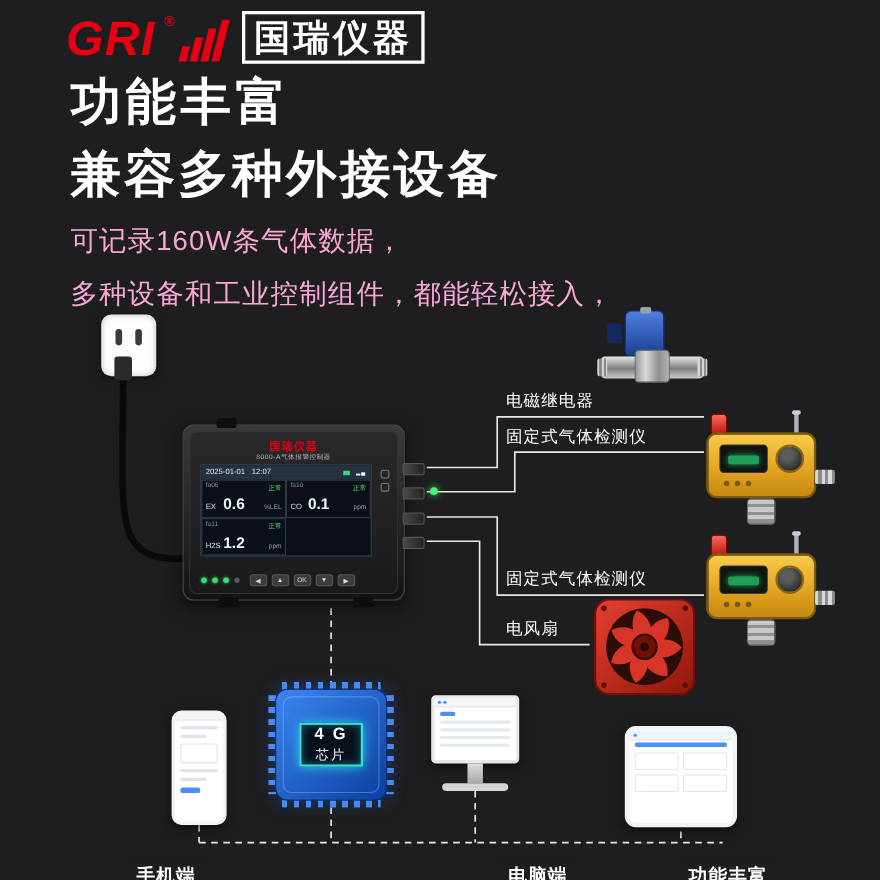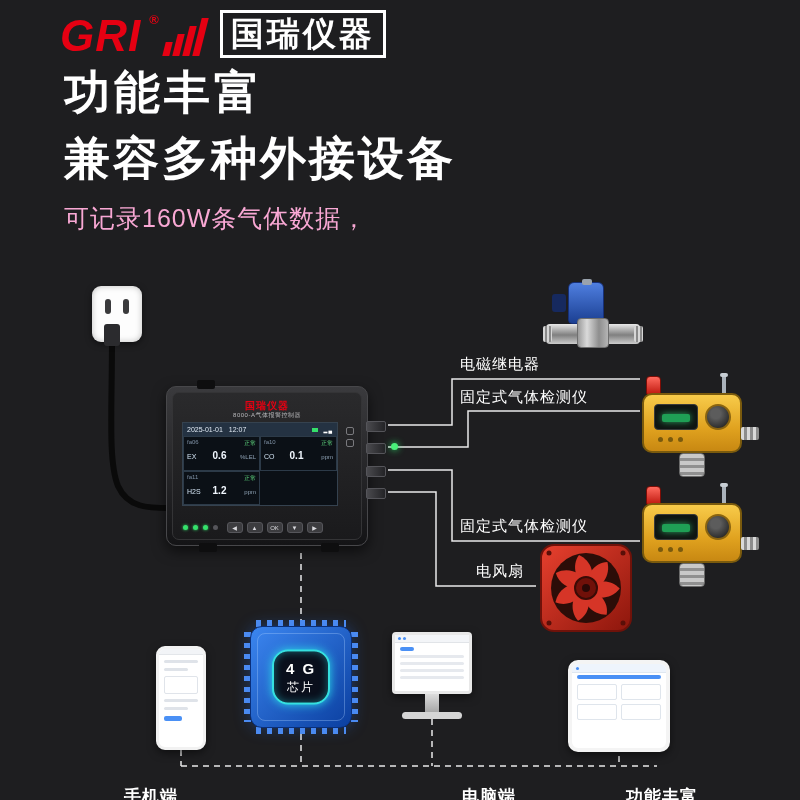--- a/index.html
+++ b/index.html
@@ -46,39 +46,39 @@
   .statusbar{display:flex;align-items:center;gap:6px;height:13px;background:#243242;padding:0 4px;font-size:7px;color:#dfe8f2}
   .sb-spacer{flex:1}
   .sb-chip{width:6px;height:4px;background:#35e06b}
   .sb-sig{font-size:5px;color:#fff;letter-spacing:1px}
   .cells{position:absolute;left:0;right:0;top:13px;bottom:0;display:grid;grid-template-columns:1fr 1fr;grid-template-rows:1fr 1fr}
   .cell{border:1px solid #2c3a48;padding:2px 3px;position:relative}
   .cell .hd{display:flex;justify-content:space-between;font-size:6px;color:#7d8fa3}
   .cell .hd .st{color:#5fd67e}
   .cell .main{display:flex;align-items:baseline;margin-top:2px}
   .cell .gas{font-size:7px;color:#cfe0f0;min-width:16px}
-  .cell .val{flex:1;text-align:center;font-size:10px;font-weight:700;color:#f2f8ff}
+  .cell .val{flex:1;text-align:left;font-size:14px;font-weight:700;color:#f2f8ff}
   .cell .unit{font-size:6px;color:#8fa2b5;min-width:20px;text-align:right}
   .mini-port{position:absolute;right:7px;width:8px;height:8px;border:1px solid #7a7a7e;border-radius:2px}
   .mini-port.p1{top:34px}.mini-port.p2{top:46px}
   .leds{position:absolute;left:10px;bottom:9px;display:flex;gap:5px}
   .led{width:5px;height:5px;border-radius:50%}
   .led.g{background:#35e06b;box-shadow:0 0 3px #35e06b}.led.o{background:#55555a}
   .keys{position:absolute;left:54%;bottom:6px;transform:translateX(-50%);display:flex;gap:4px}
   .key{width:16px;height:11px;background:#3c3c3f;border:1px solid #56565b;border-radius:3px;
        color:#d8d8dc;font-size:6px;display:flex;align-items:center;justify-content:center}
   .gland{position:absolute;right:-19px;width:20px;height:11px;border:1px solid #55555a;border-radius:2px;
          background:linear-gradient(90deg,#4a4a4e,#232326)}
   .gland.g1{top:34px}.gland.g2{top:56px}.gland.g3{top:79px}.gland.g4{top:101px}
   .green-dot{position:absolute;right:-31px;top:56px;width:7px;height:7px;border-radius:50%;
              background:#49f07a;box-shadow:0 0 7px #2ee56a}
 
   
   .plabel{position:absolute;font-size:15px;font-weight:400;color:#fff;letter-spacing:1px;z-index:3}
-  .pl1{left:460px;top:355px}.pl2{left:460px;top:388px}.pl3{left:460px;top:517px}.pl4{left:476px;top:562px}
+  .pl1{left:460px;top:355px}.pl2{left:460px;top:388px}.pl3{left:460px;top:517px}.pl4{left:460px;top:562px}
 
   
   .valve{position:absolute;left:546px;top:282px;width:94px;height:70px;z-index:2}
   .v-junction{position:absolute;left:6px;top:12px;width:14px;height:18px;background:#16295e;border-radius:3px}
   .v-coil{position:absolute;left:22px;top:0;width:36px;height:42px;border:1px solid #16307a;border-radius:6px 6px 4px 4px;
           background:linear-gradient(180deg,#4f7fe0,#1b3f92)}
   .v-coil:before{content:"";position:absolute;left:13px;top:-4px;width:10px;height:6px;background:#9aa3ad;border-radius:2px}
   .v-body{position:absolute;left:0;top:42px;width:94px;height:20px;border-radius:4px;
           background:linear-gradient(180deg,#e8e8e8,#808080 55%,#cccccc)}
   .v-body:before,.v-body:after{content:"";position:absolute;top:2px;width:9px;height:16px;border-radius:2px;
@@ -115,22 +115,22 @@
   .chip{position:absolute;left:244px;top:620px;width:114px;height:114px;z-index:2}
   .pins{position:absolute;background:repeating-linear-gradient(90deg,#4f8df0 0 5px,transparent 5px 11px)}
   .pins.top{left:12px;right:12px;top:0;height:7px}
   .pins.bottom{left:12px;right:12px;bottom:0;height:7px}
   .pins.left,.pins.right{background:repeating-linear-gradient(180deg,#4f8df0 0 5px,transparent 5px 11px)}
   .pins.left{top:12px;bottom:12px;left:0;width:7px}
   .pins.right{top:12px;bottom:12px;right:0;width:7px}
   .chip-body{position:absolute;inset:6px;border-radius:12px;border:1px solid #0a2f7a;
              background:linear-gradient(135deg,#3b86f0,#0b3fa0);box-shadow:0 0 16px rgba(40,120,255,.35)}
   .chip-inner{position:absolute;inset:6px;border:1px solid rgba(170,205,255,.35);border-radius:8px}
-  .chip-core{position:absolute;left:50%;top:50%;transform:translate(-50%,-50%);width:58px;height:55px;
-             background:#0a0f1c;border:2px solid #35e0e0;border-radius:16px;
+  .chip-core{position:absolute;left:50%;top:50%;transform:translate(-50%,-50%);width:58px;height:40px;
+             background:#0a0f1c;border:2px solid #35e0e0;border-radius:0;
              box-shadow:0 0 10px #2bd9e8,inset 0 0 8px rgba(43,217,232,.45);
              display:flex;flex-direction:column;align-items:center;justify-content:center;gap:2px}
   .chip-core .c1{font-size:15px;font-weight:800;letter-spacing:2px}
   .chip-core .c2{font-size:12px;font-weight:400;letter-spacing:2px}
 
   
   .phone{position:absolute;left:156px;top:646px;width:50px;height:104px;background:#fff;border:3px solid #f2f2f2;
          border-radius:9px;z-index:2;box-shadow:0 3px 8px rgba(0,0,0,.5);overflow:hidden}
   .ph-top{height:6px;background:#f2f4f7;border-bottom:1px solid #e3e6ea}
   .ph-line{height:3px;background:#dfe3e9;border-radius:2px;margin:5px 5px 0}
@@ -194,20 +194,21 @@
         <i></i>
         <i></i>
         <i></i>
       </span>
     <span class="cnbox">国瑞仪器</span>
   </header>
 
   <div class="h1">功能丰富</div>
   <div class="h2">兼容多种外接设备</div>
   <p class="intro l1">可记录160W条气体数据，</p>
+  <p class="intro l2">多种设备和工业控制组件，都能轻松接入，</p>
 
   <div class="socket">
     <span class="slot s1"></span>
     <span class="slot s2"></span>
     <span class="plug"></span>
   </div>
 
   <div class="controller">
     <span class="tab t1"></span>
     <span class="tab t2"></span>

